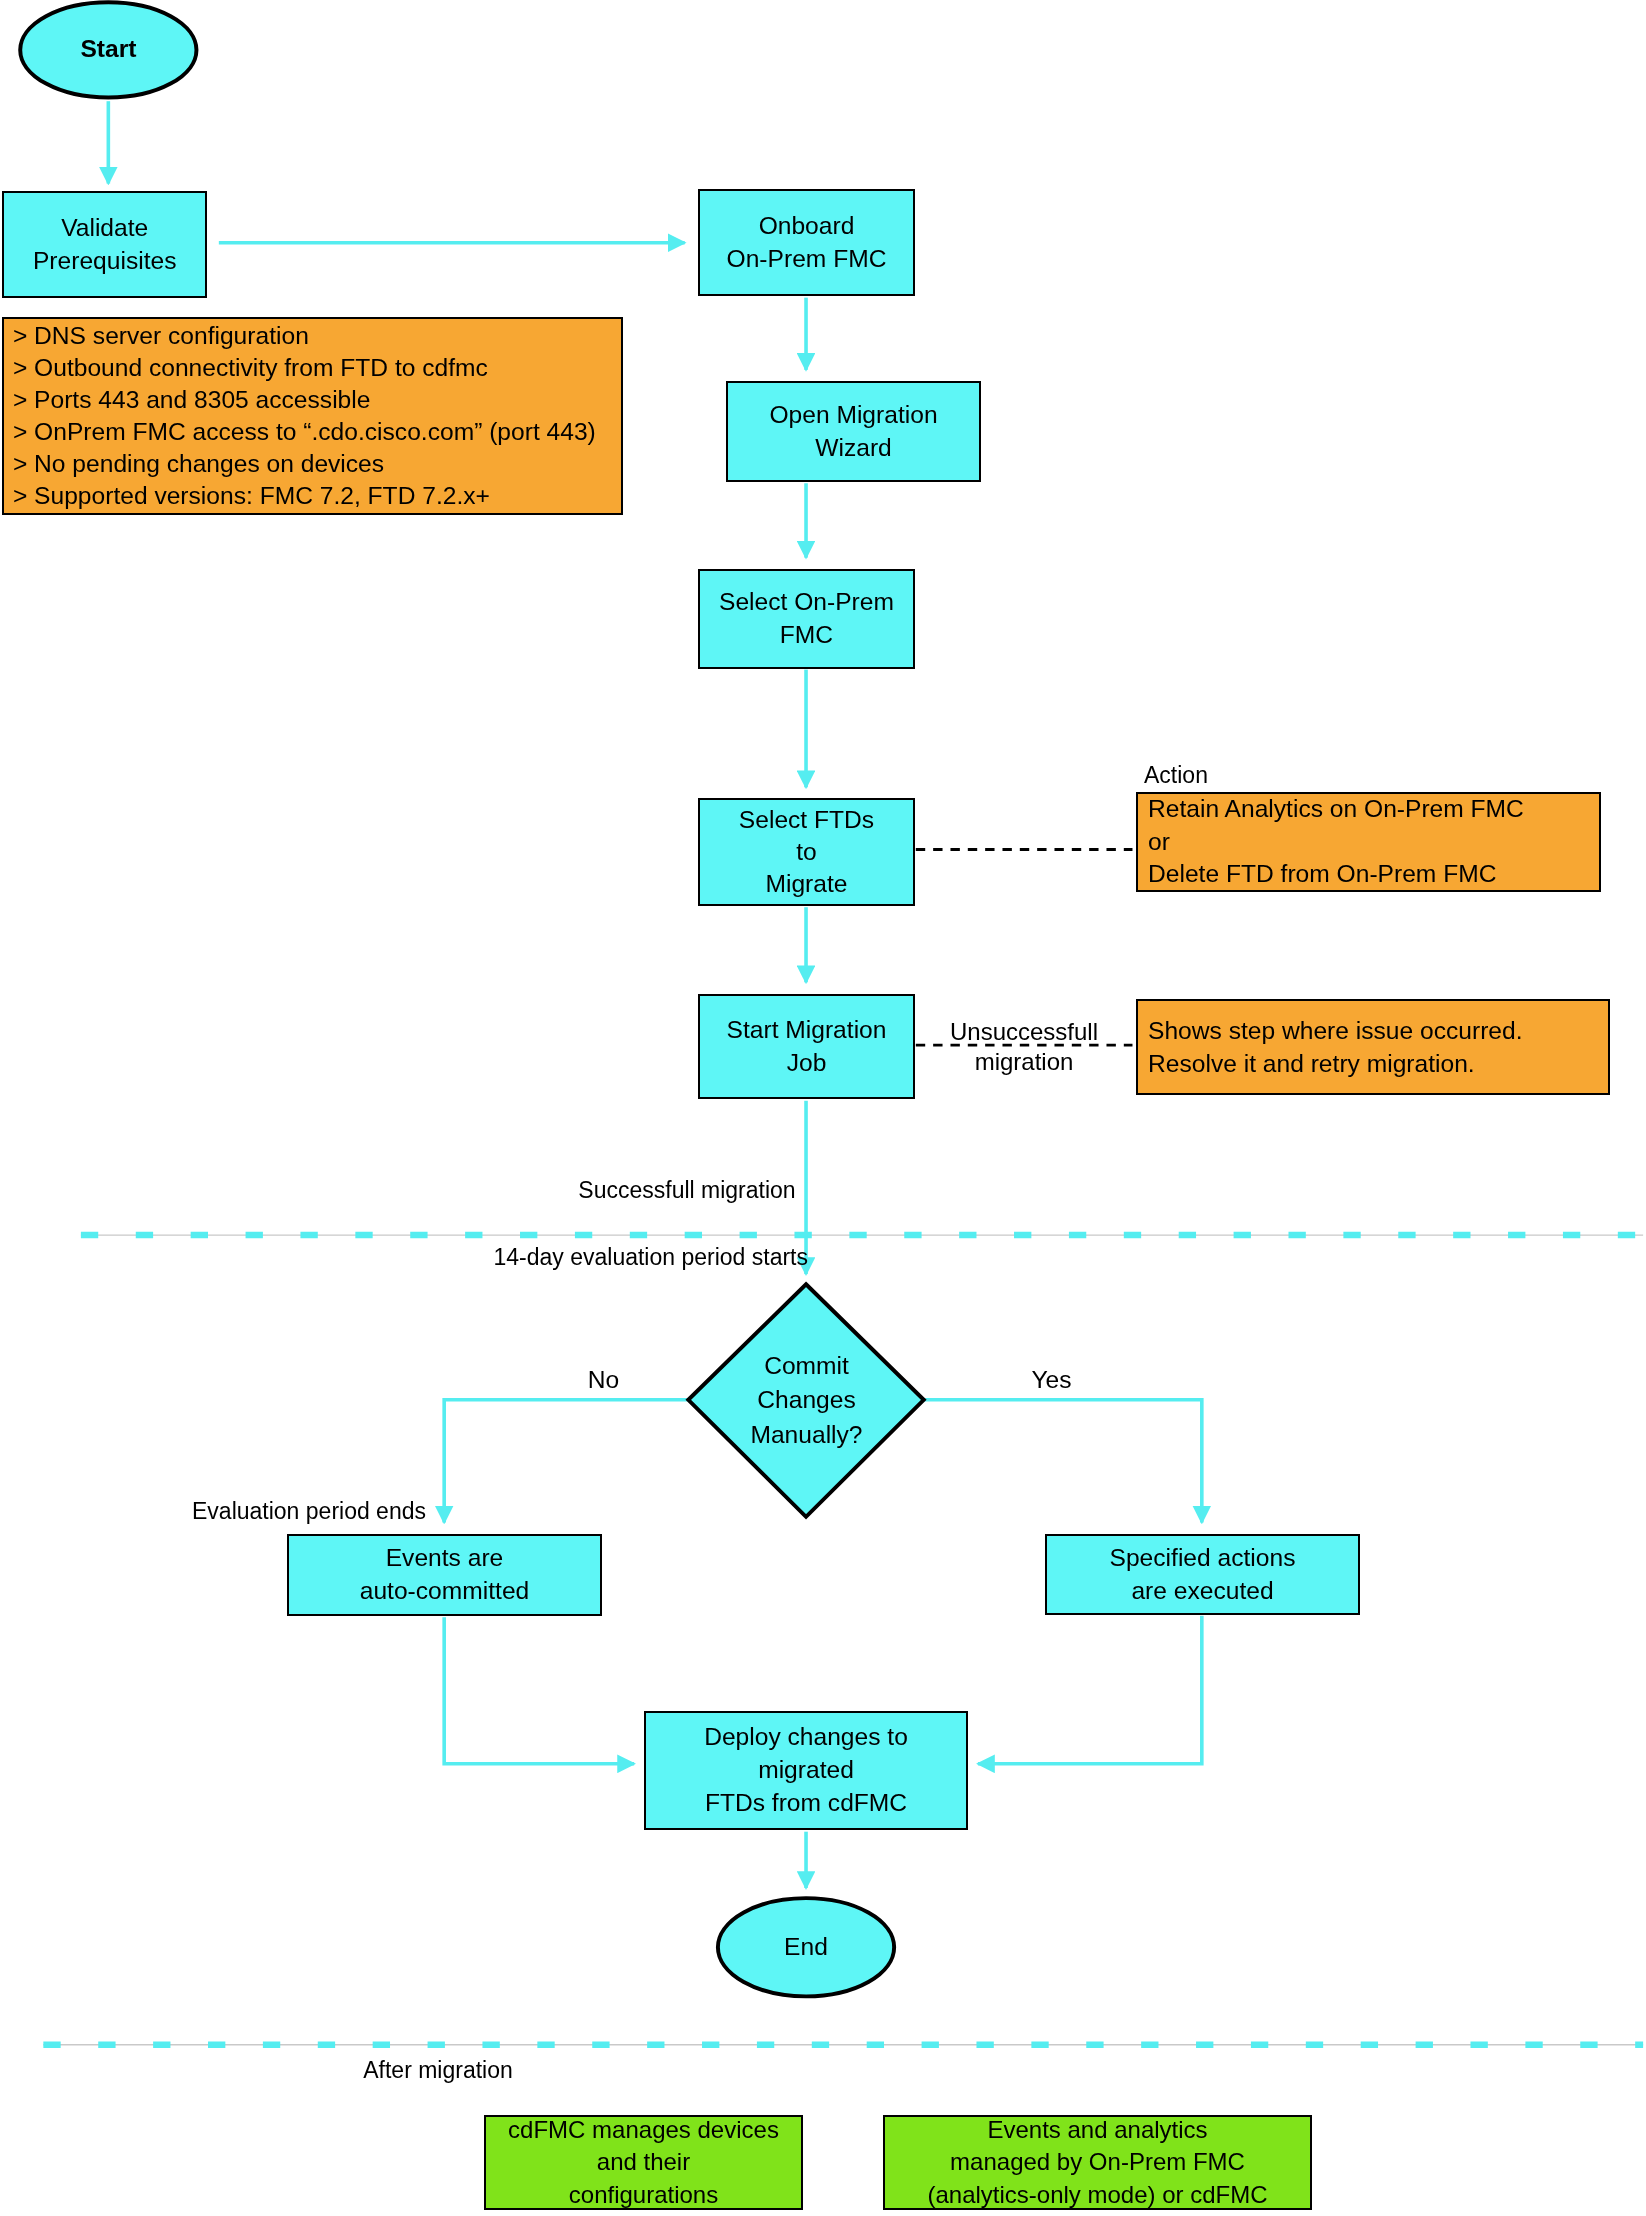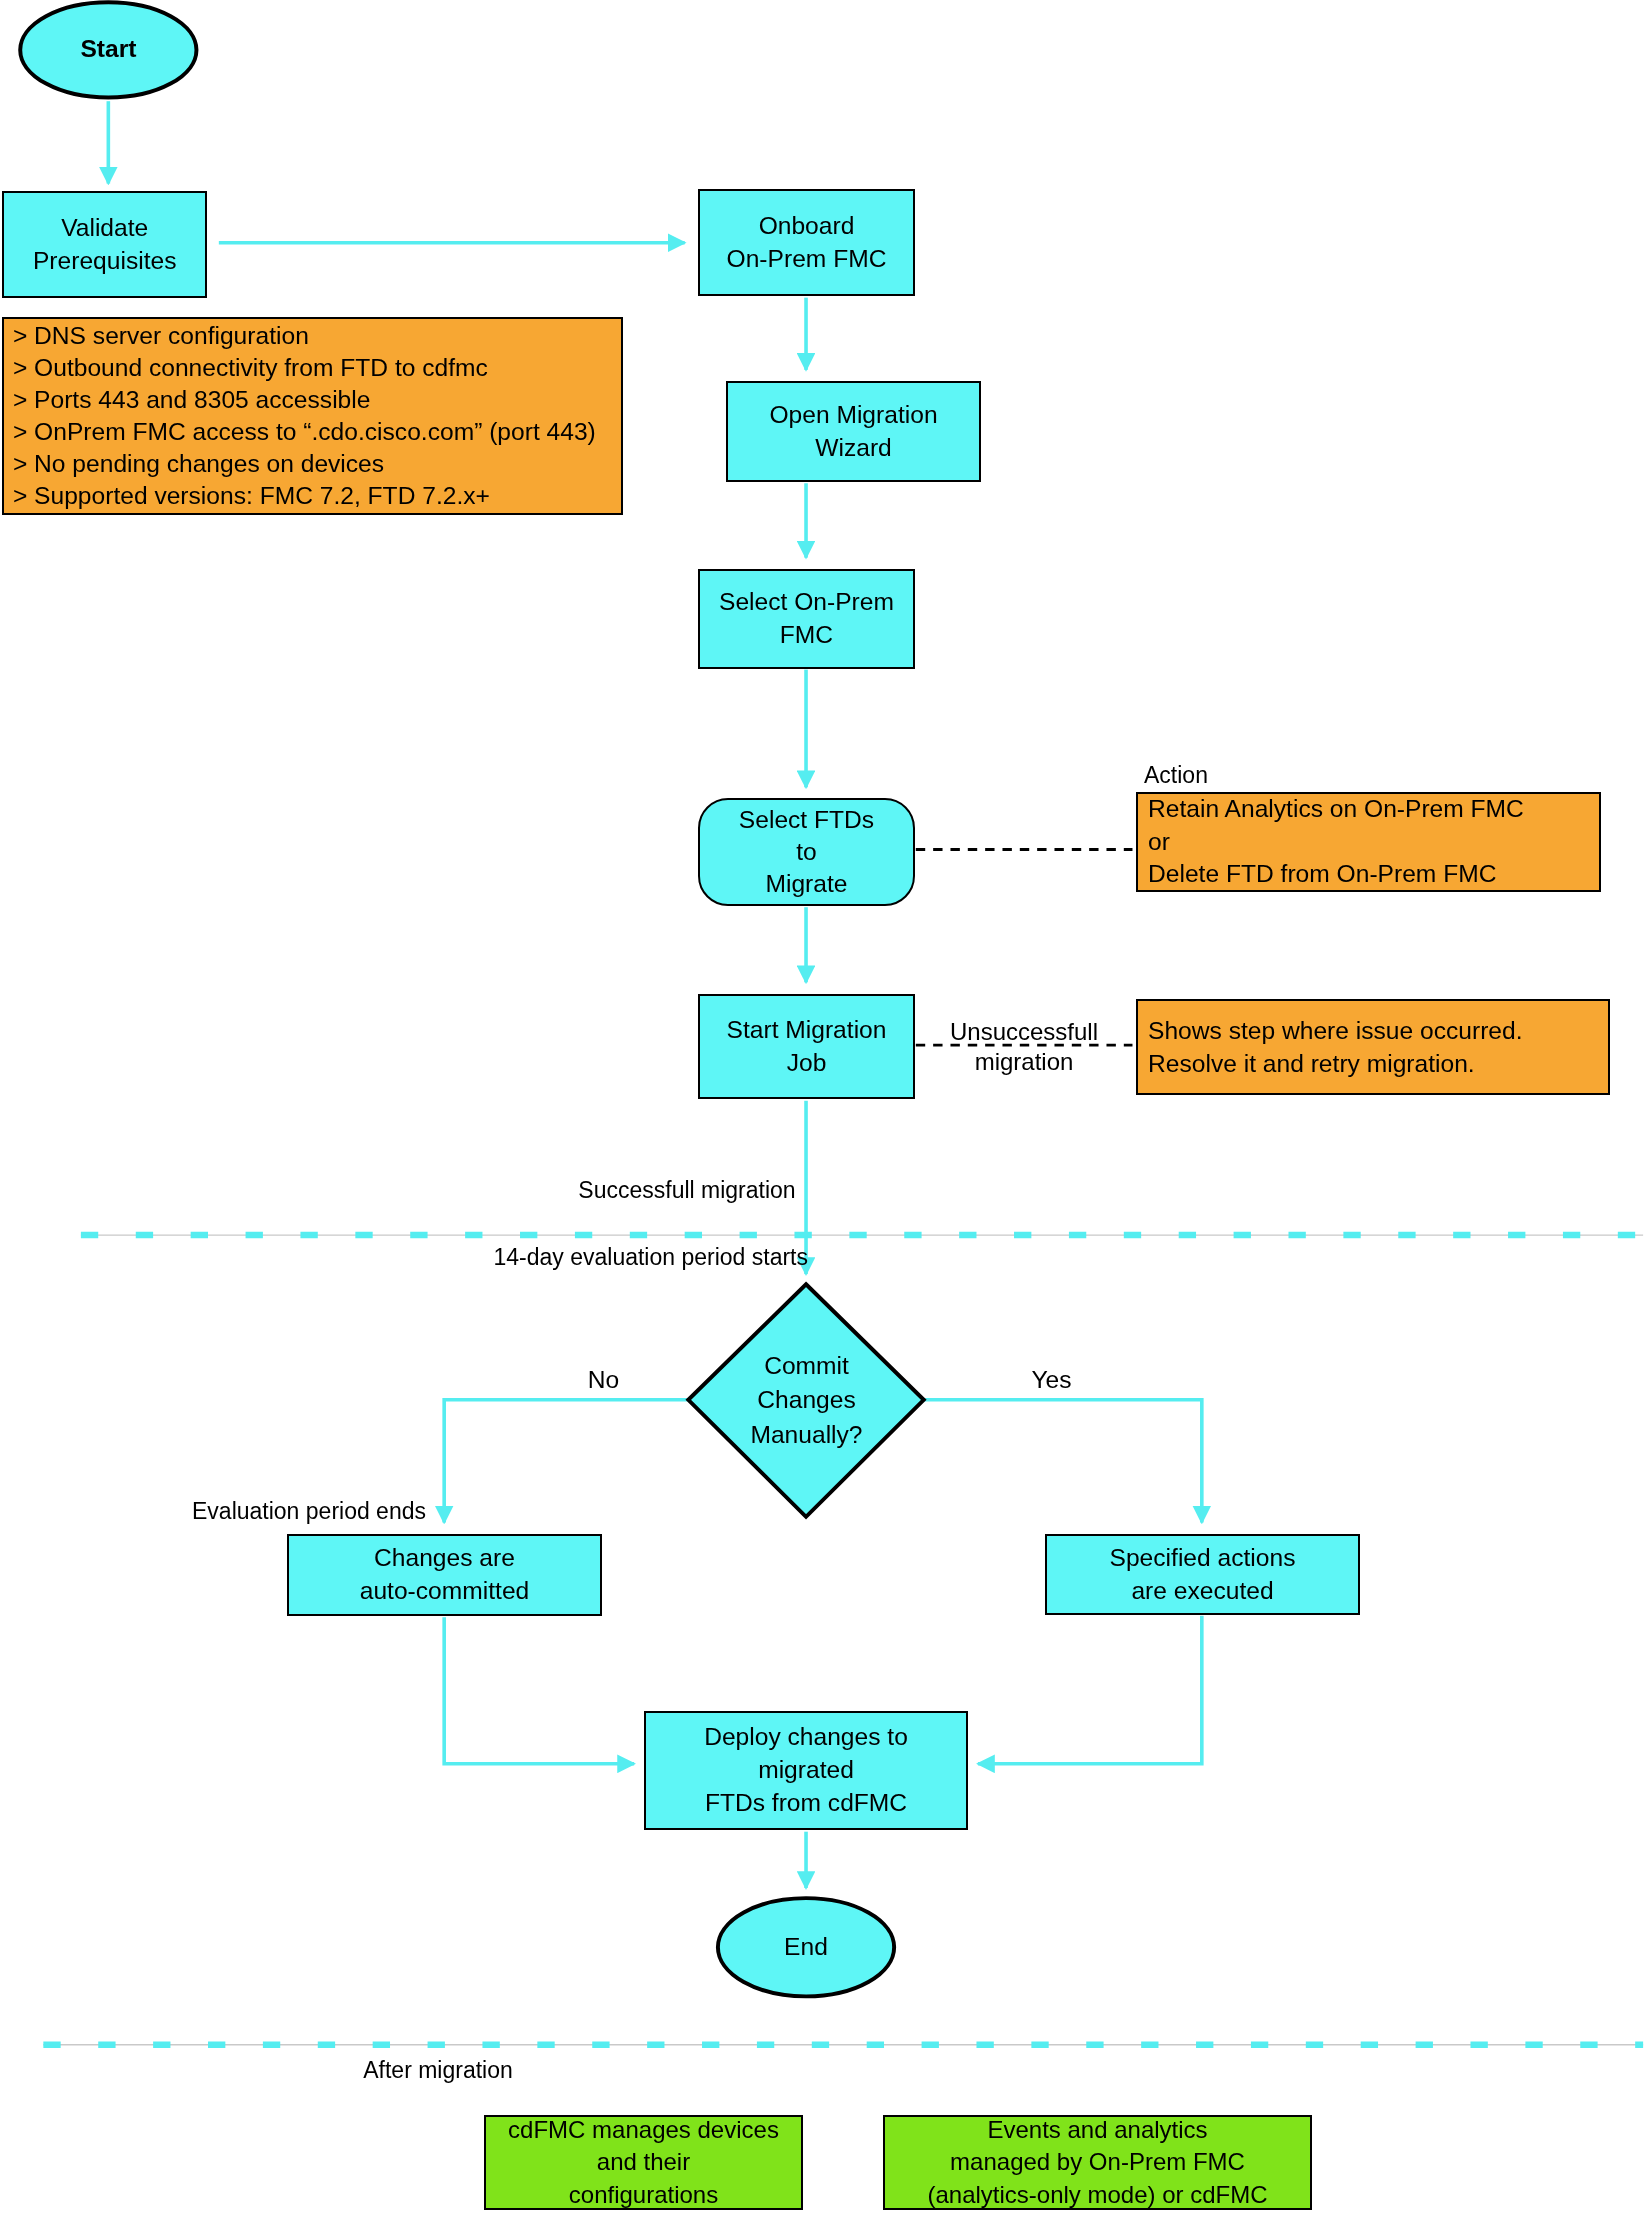--- a/index.html
+++ b/index.html
@@ -71,26 +71,26 @@
   <div class="ghost" style="left:718px;top:1898px;width:176px;height:98px;">End</div>
 
   <div class="node" style="left:2.2px;top:191px;width:205px;height:107px;">Validate
 Prerequisites</div>
   <div class="node" style="left:698px;top:189px;width:217px;height:107px;">Onboard
 On-Prem FMC</div>
   <div class="node" style="left:726px;top:381px;width:255px;height:101px;">Open Migration
 Wizard</div>
   <div class="node" style="left:698px;top:569px;width:217px;height:100px;">Select On-Prem
 FMC</div>
-  <div class="node" style="left:698px;top:798px;width:217px;height:108px;line-height:1.3;border-radius:30px;">Select FTDs
+  <div class="node" style="left:698px;top:798px;width:217px;height:108px;line-height:1.3;">Select FTDs
 to
 Migrate</div>
   <div class="node" style="left:698px;top:994px;width:217px;height:105px;">Start Migration
 Job</div>
-  <div class="node" style="left:287px;top:1534px;width:315px;height:82px;">Changes are
+  <div class="node" style="left:287px;top:1534px;width:315px;height:82px;">Events are
 auto-committed</div>
   <div class="node" style="left:1045px;top:1534px;width:315px;height:81px;">Specified actions
 are executed</div>
   <div class="node" style="left:644px;top:1711px;width:324px;height:119px;">Deploy changes to
 migrated
 FTDs from cdFMC</div>
 
   <div class="note" style="left:2.2px;top:317px;width:621px;height:198px;padding:2.9px 8.7px;line-height:1.3;">&gt; DNS server configuration
 &gt; Outbound connectivity from FTD to cdfmc
 &gt; Ports 443 and 8305 accessible

